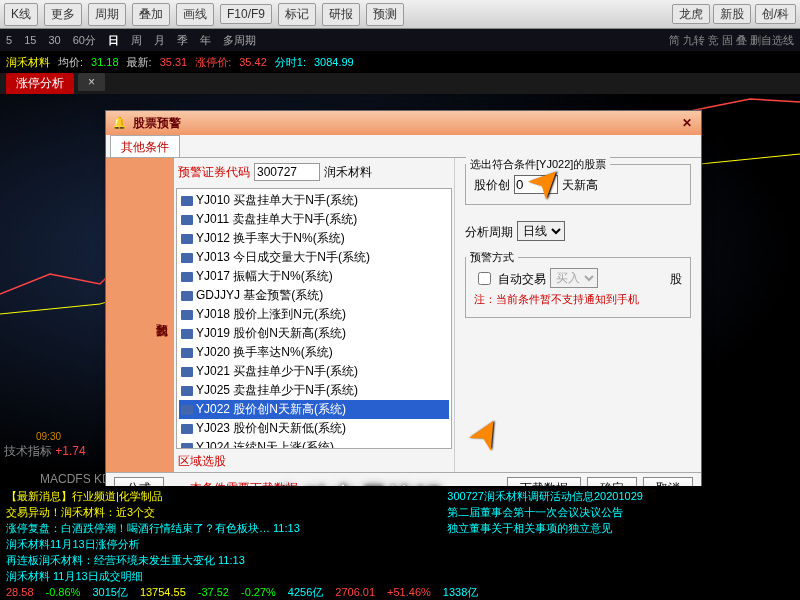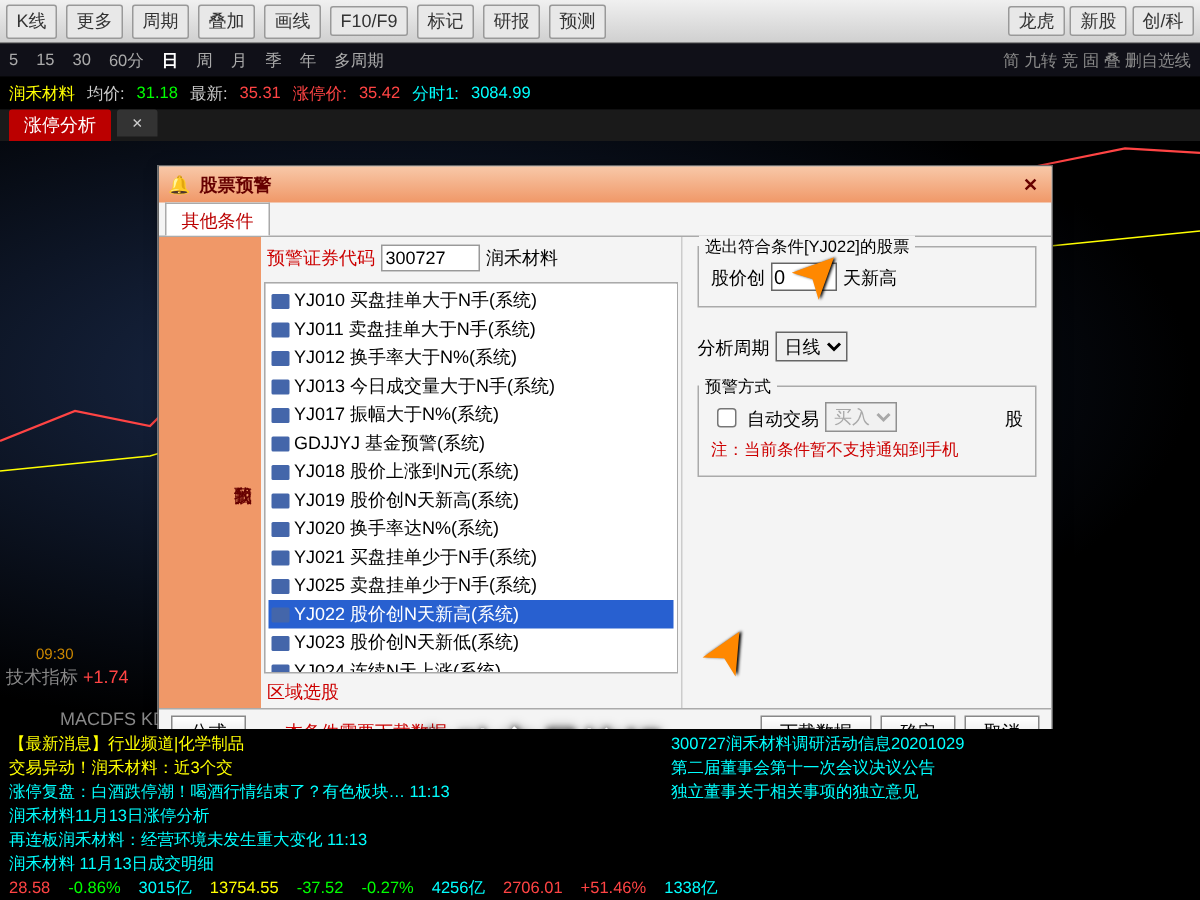--- a/index.html
+++ b/index.html
@@ -102,21 +102,21 @@
 
   <div class="chart-bg">
     <svg width="800" height="400">
       <polyline points="0,200 50,180 100,190 150,140 200,150 250,110 300,100 350,80 400,90 450,60 500,45 550,50 600,30 650,25 700,15 750,5 800,8" stroke="#f44" stroke-width="1.5" fill="none"></polyline>
       <polyline points="0,220 100,210 200,180 300,160 400,140 500,110 600,90 700,70 800,60" stroke="#ff0" stroke-width="1" fill="none"></polyline>
     </svg>
     <div style="position:absolute;left:4px;bottom:30px;color:#888">
       <span>技术指标</span> <span class="ir-red">+1.74</span>
     </div>
     <div style="position:absolute;left:40px;bottom:4px;color:#888">MACDFS   KDJFS   RSIFS</div>
-    <div style="position:absolute;left:24px;bottom:48px;color:#c80;font-size:10px">09:30</div>
+    <div style="position:absolute;left:36px;bottom:48px;color:#c80;font-size:10px">09:30</div>
   </div>
 
   <div class="dialog">
     <div class="dlg-title">
       <span>🔔</span>
       <span>股票预警</span>
       <span class="close">✕</span>
     </div>
     <div class="dlg-tabs">
       <div class="dlg-tab act">其他条件</div>

